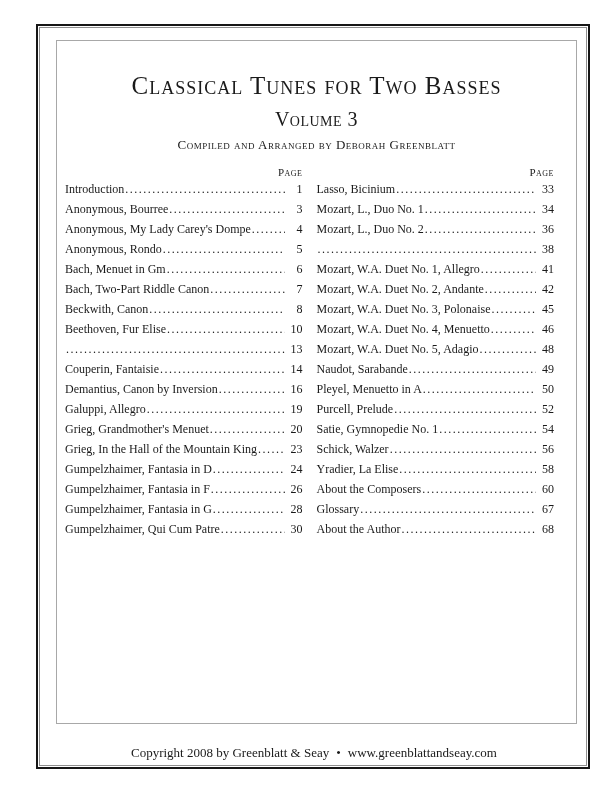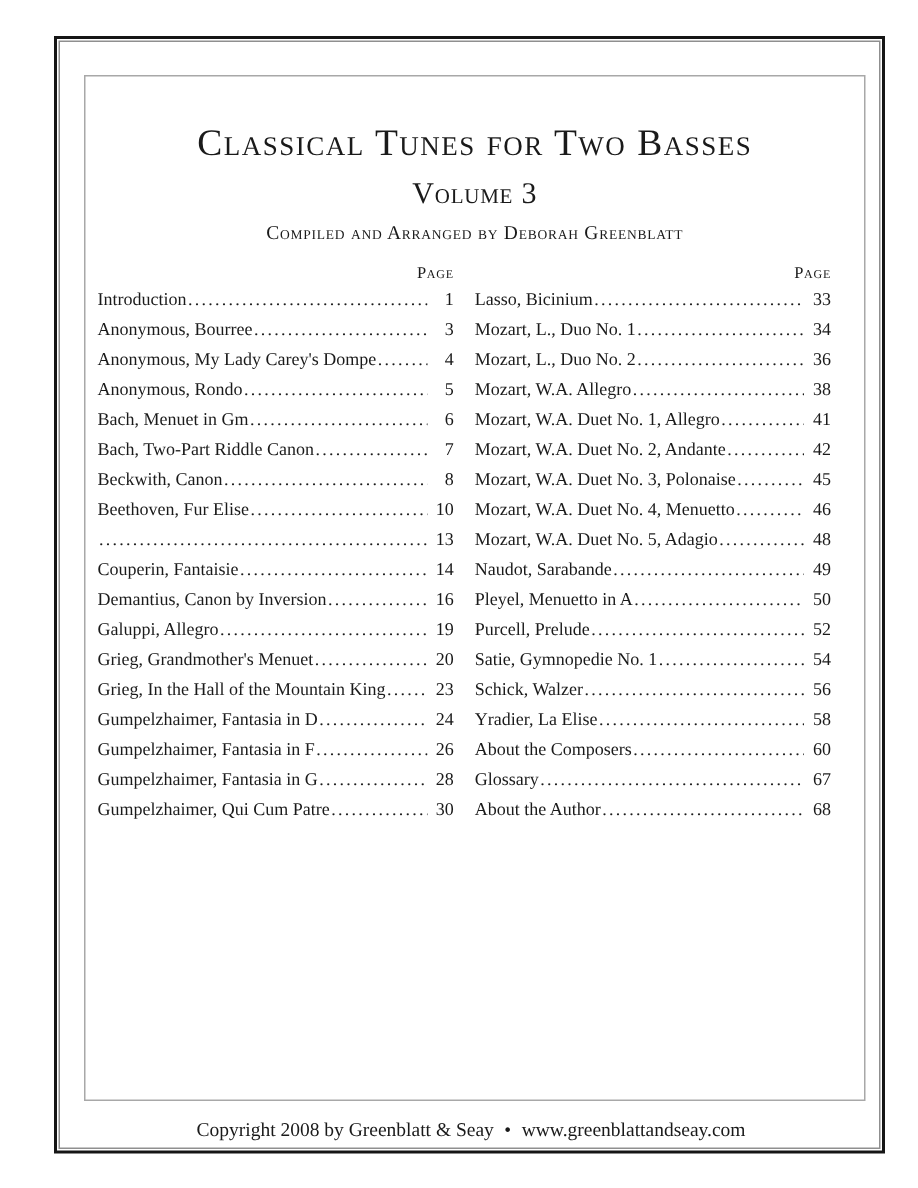--- a/index.html
+++ b/index.html
@@ -31,21 +31,21 @@
     width: 100%;
     height: 100%;
     box-sizing: border-box;
     border: 1px solid #8f8f8f;
   }
 
   
   .inner-box {
     position: absolute;
     left: 56px;
-    top: 50px;
+    top: 40px;
     width: 521px;
     height: 684px;
     box-sizing: border-box;
     border: 1px solid #a8a8a8;
     padding-top: 30px;
   }
 
   
   .title-block { text-align: center; }
   .book-title {
@@ -268,21 +268,20 @@
     <span class="toc-page">34</span>
   </div>
 
   <div class="toc-row">
     <span class="toc-title">Mozart, L., Duo No. 2</span>
     <span class="toc-dots"></span>
     <span class="toc-page">36</span>
   </div>
 
   <div class="toc-row">
-    <span class="toc-title">Mozart, W.A. Allegro</span>
     <span class="toc-dots"></span>
     <span class="toc-page">38</span>
   </div>
 
   <div class="toc-row">
     <span class="toc-title">Mozart, W.A. Duet No. 1, Allegro</span>
     <span class="toc-dots"></span>
     <span class="toc-page">41</span>
   </div>
 

